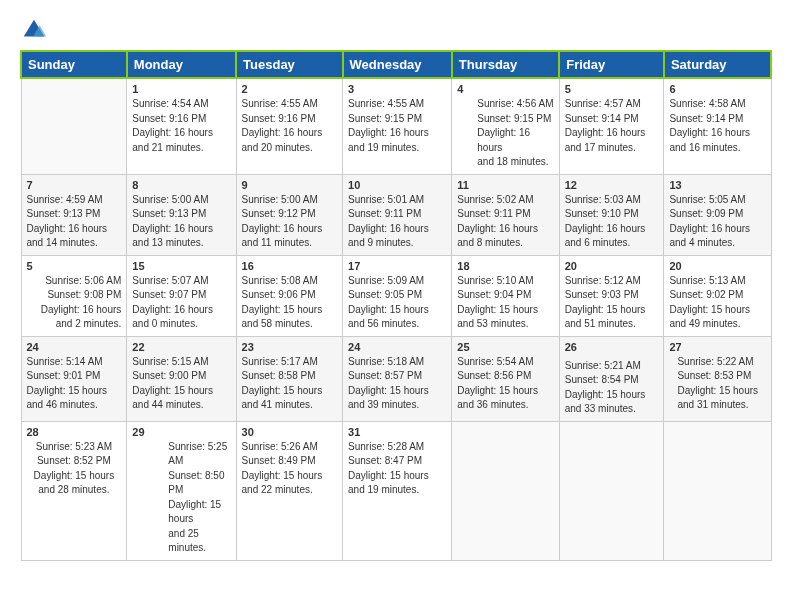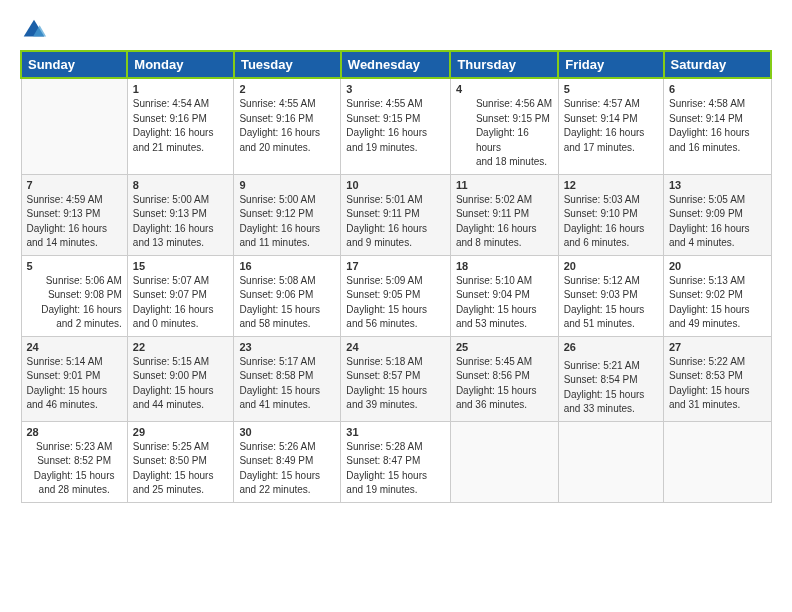--- a/index.html
+++ b/index.html
@@ -308,51 +308,51 @@
           </td>
           <td>
             <span class="day-num">24</span>
             <div class="day-info" style="white-space: pre-line;">Sunrise: 5:18 AM
 Sunset: 8:57 PM
 Daylight: 15 hours
 and 39 minutes.</div>
           </td>
           <td>
             <span class="day-num">25</span>
-            <div class="day-info" style="white-space: pre-line;">Sunrise: 5:45 AM
+            <div class="day-info" style="white-space: pre-line;">Sunrise: 5:54 AM
 Sunset: 8:56 PM
 Daylight: 15 hours
 and 36 minutes.</div>
           </td>
           <td>
             <span class="day-num">26</span>
             <div class="day-info" style="white-space: pre-line; margin-top: 6px;">Sunrise: 5:21 AM
 Sunset: 8:54 PM
 Daylight: 15 hours
 and 33 minutes.</div>
           </td>
           <td>
             <span class="day-num">27</span>
-            <div class="day-info" style="white-space: pre-line;">Sunrise: 5:22 AM
+            <div class="day-info" style="white-space: pre-line; margin-left: 8px;">Sunrise: 5:22 AM
 Sunset: 8:53 PM
 Daylight: 15 hours
 and 31 minutes.</div>
           </td>
         </tr>
         <tr>
           <td>
             <span class="day-num">28</span>
             <div class="day-info" style="white-space: pre-line; text-align: center;">Sunrise: 5:23 AM
 Sunset: 8:52 PM
 Daylight: 15 hours
 and 28 minutes.</div>
           </td>
           <td>
             <span class="day-num">29</span>
-            <div class="day-info" style="white-space: pre-line;">Sunrise: 5:25 AM
+            <div class="day-info" style="white-space: pre-line; margin-left: 36px;">Sunrise: 5:25 AM
 Sunset: 8:50 PM
 Daylight: 15 hours
 and 25 minutes.</div>
           </td>
           <td>
             <span class="day-num">30</span>
             <div class="day-info" style="white-space: pre-line;">Sunrise: 5:26 AM
 Sunset: 8:49 PM
 Daylight: 15 hours
 and 22 minutes.</div>

